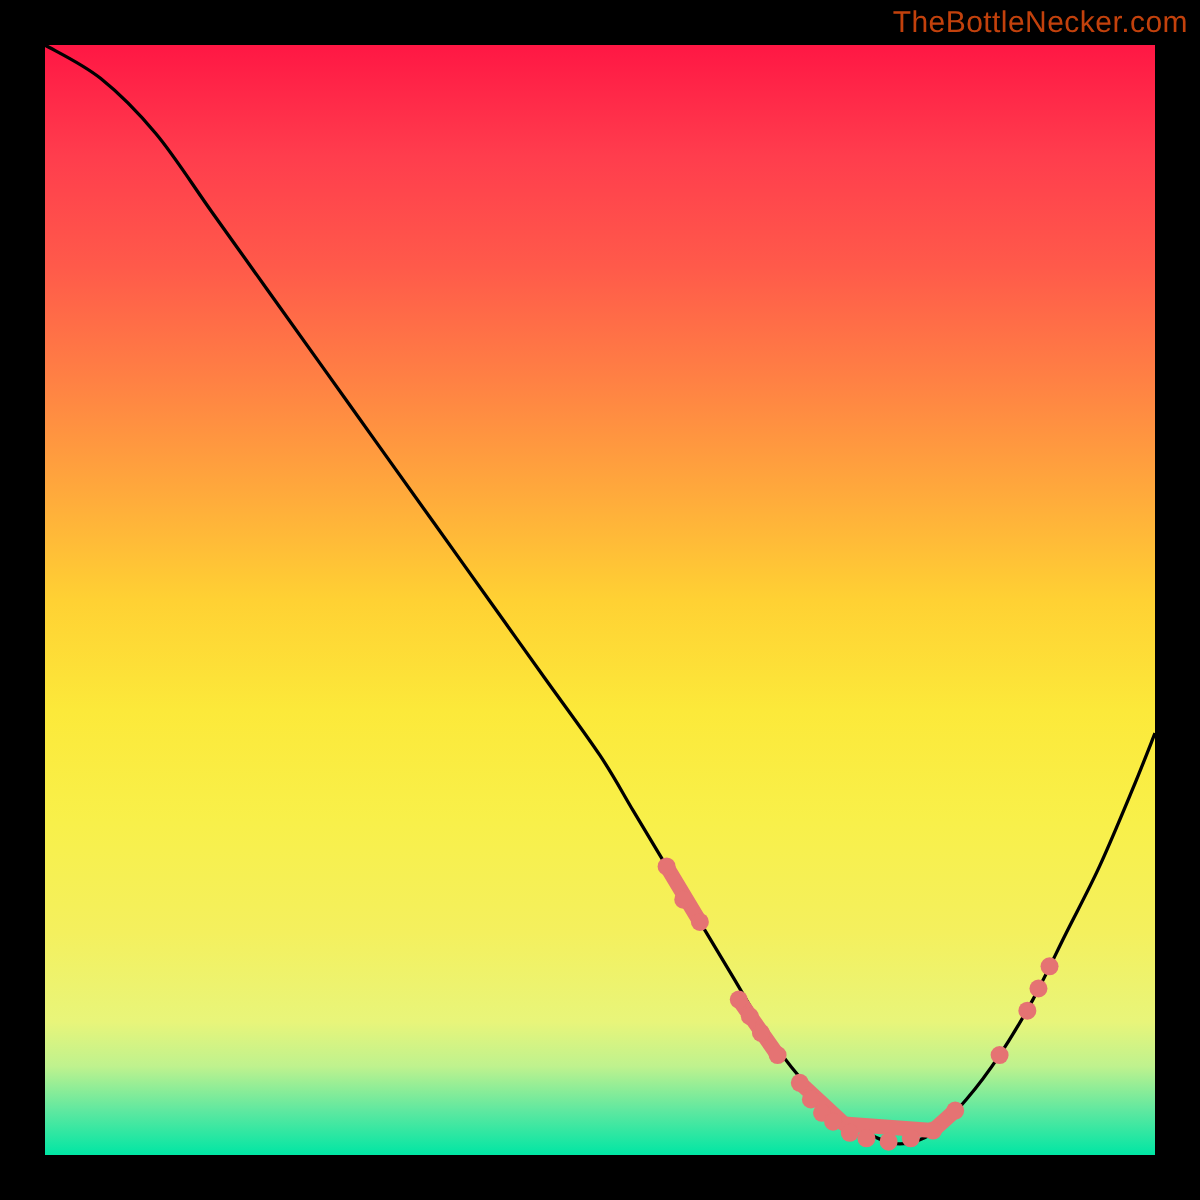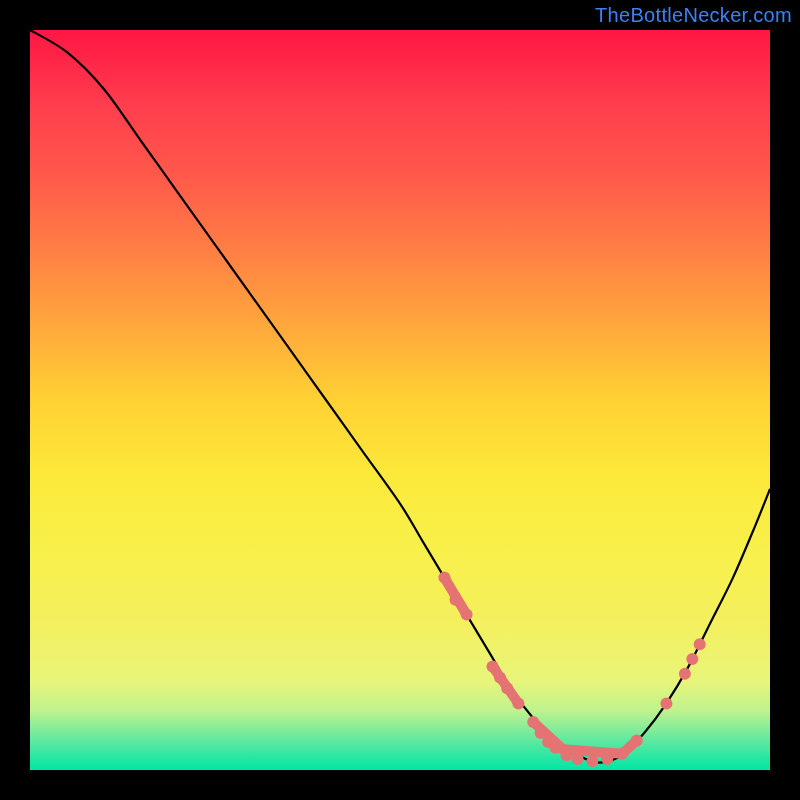--- a/index.html
+++ b/index.html
@@ -14,21 +14,21 @@
   .chart-container {
     position: relative;
     width: 800px;
     height: 800px;
     background: #000;
   }
   .watermark {
     position: absolute;
     top: 4px;
     right: 8px;
-    color: #3b82f6;
+    color: #c2410c;
     font-size: 20px;
     font-weight: 500;
     letter-spacing: 0.3px;
     z-index: 10;
   }
   .plot-area {
     position: absolute;
     left: 30px;
     top: 30px;
     width: 740px;

